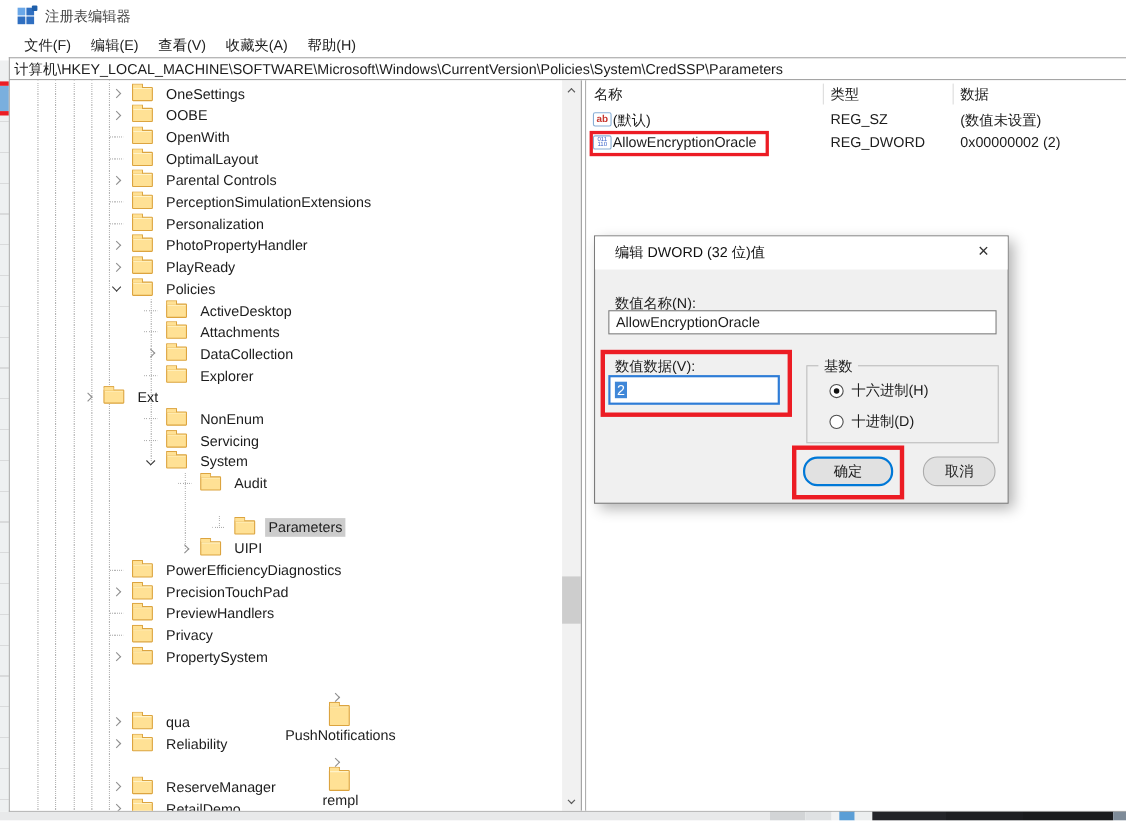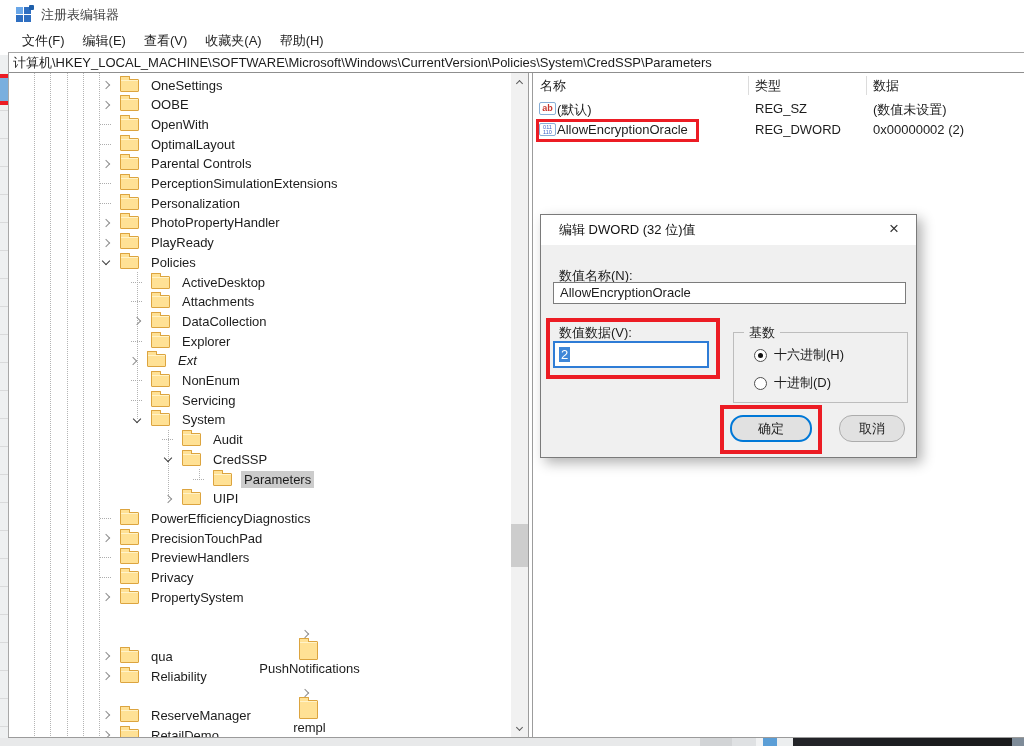--- a/index.html
+++ b/index.html
@@ -221,21 +221,21 @@
       <span class="folder"></span>
       <span class="tlabel">DataCollection</span>
     </div>
     <div class="trow" style="top: 258.1px; padding-left: 121px;">
       <span class="arrowbox">
         <i class="hdots"></i>
       </span>
       <span class="folder"></span>
       <span class="tlabel">Explorer</span>
     </div>
-    <div class="trow" style="top: 277.8px; padding-left: 117px; font-style: italic;">
+    <div class="trow" style="top: 277.8px; padding-left: 64px;">
       <span class="arrowbox">
         <i class="chev"></i>
       </span>
       <span class="folder"></span>
       <span class="tlabel">Ext</span>
     </div>
     <div class="trow" style="top: 297.5px; padding-left: 121px;">
       <span class="arrowbox">
         <i class="hdots"></i>
       </span>
@@ -255,27 +255,20 @@
       </span>
       <span class="folder"></span>
       <span class="tlabel">System</span>
     </div>
     <div class="trow" style="top: 356.6px; padding-left: 152px;">
       <span class="arrowbox">
         <i class="hdots"></i>
       </span>
       <span class="folder"></span>
       <span class="tlabel">Audit</span>
-    </div>
-    <div class="trow" style="top: 376.3px; padding-left: 152px;">
-      <span class="arrowbox">
-        <i class="chev exp"></i>
-      </span>
-      <span class="folder"></span>
-      <span class="tlabel">CredSSP</span>
     </div>
     <div class="trow selected" style="top: 396px; padding-left: 183px;">
       <span class="arrowbox">
         <i class="hdots"></i>
       </span>
       <span class="folder"></span>
       <span class="tlabel">Parameters</span>
     </div>
     <div class="trow" style="top: 415.7px; padding-left: 152px;">
       <span class="arrowbox">

